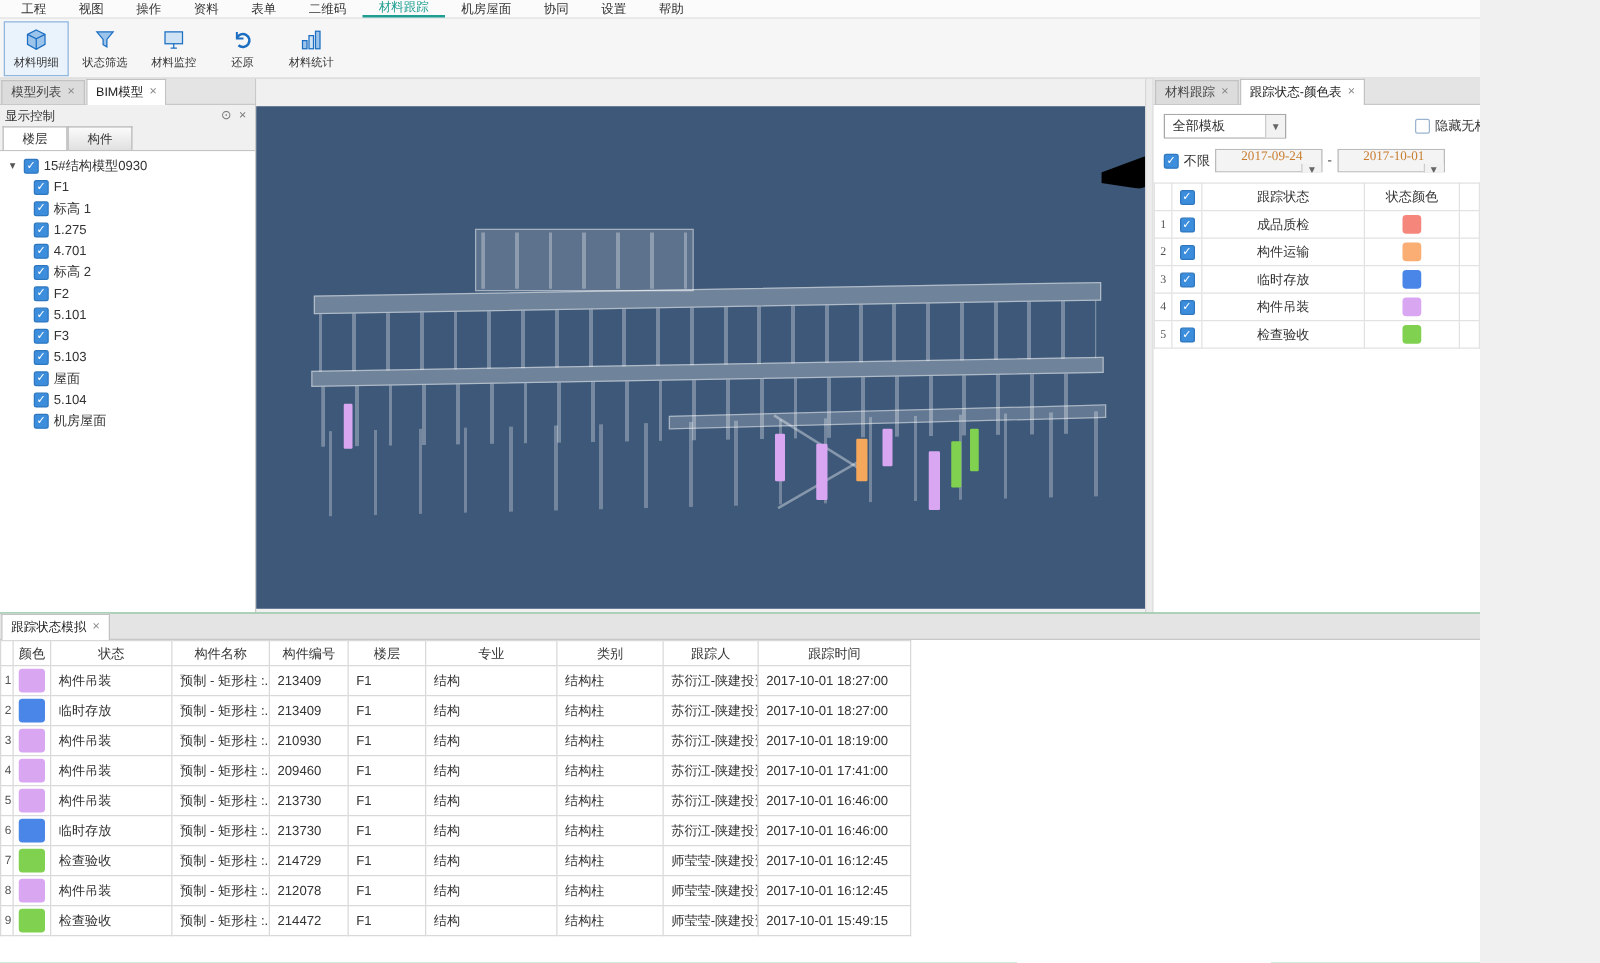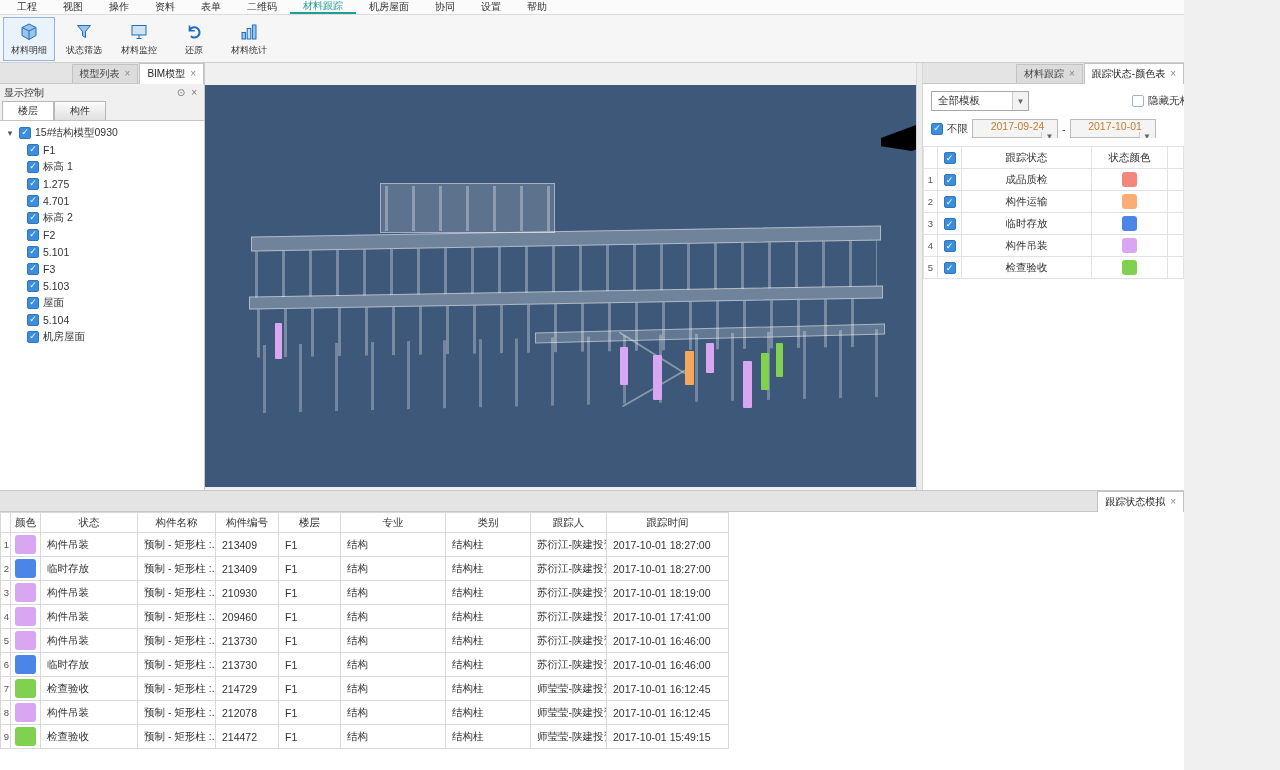--- a/index.html
+++ b/index.html
@@ -16,21 +16,21 @@
   .toolbar{height:48px;background:#f6f6f6;border-bottom:1px solid #cfcfcf;display:flex;align-items:center;padding:0 3px;gap:3px;}
   .tb-btn{width:52px;height:44px;display:flex;flex-direction:column;align-items:center;justify-content:center;gap:1px;border:1px solid transparent;}
   .tb-btn.selected{border-color:#8fb6dd;background:#eaf2fb;}
   .tb-icon{height:22px;display:flex;align-items:center;justify-content:center;}
   .tb-label{font-size:9px;color:#333;white-space:nowrap;}
 
   
   .main{flex:1;display:flex;min-height:0;}
 
   
-  .tabbar{height:21px;display:flex;align-items:flex-end;background:#e4e4e4;border-bottom:1px solid #c8c8c8;padding-left:1px;gap:1px;justify-content:flex-end;}
+  .tabbar{height:21px;display:flex;align-items:flex-end;background:#e4e4e4;border-bottom:1px solid #c8c8c8;padding-left:1px;gap:1px;}
   .tab{height:19px;display:flex;align-items:center;gap:5px;padding:0 7px;font-size:10px;background:#dcdcdc;border:1px solid #c2c2c2;border-bottom:none;color:#444;white-space:nowrap;}
   .tab.active{background:#fff;color:#222;height:21px;margin-bottom:-1px;}
   .tab-close{color:#888;font-size:10px;line-height:1;}
 
   
   .left-panel{width:205px;display:flex;flex-direction:column;border-right:1px solid #c8c8c8;background:#f0f0f0;}
   .panel-header{height:17px;display:flex;align-items:center;padding:0 4px;font-size:10px;background:#f0f0f0;}
   .panel-header .spacer{flex:1;}
   .ph-icon{color:#777;font-size:10px;padding:0 3px;}
   .subtabs{height:20px;display:flex;padding-left:2px;background:#f0f0f0;border-bottom:1px solid #c4c4c4;}
@@ -51,21 +51,21 @@
   .colgrid{position:absolute;background:repeating-linear-gradient(90deg, rgba(255,255,255,0.30) 0 3px, transparent 3px 27px);}
   .colgrid.sparse{background:repeating-linear-gradient(90deg, rgba(255,255,255,0.28) 0 3px, transparent 3px 36px);}
   .brace{position:absolute;height:2px;background:rgba(255,255,255,0.38);}
   .hbar{position:absolute;border-radius:1px;}
   .viewcube{position:absolute;background:#000;}
 
   .splitter{width:7px;background:#ececec;border-left:1px solid #d6d6d6;border-right:1px solid #d6d6d6;}
 
   
   .right-panel{width:261px;display:flex;flex-direction:column;background:#fff;}
-  .right-content{flex:1;background:#fff;padding-top:7px;}
+  .right-content{flex:1;background:#fff;padding-top:7px;font-family:Liberation Serif, serif;}
   .filter-row{display:flex;align-items:center;gap:4px;padding-left:8px;margin-bottom:8px;font-size:10.5px;white-space:nowrap;overflow:hidden;}
   .dropdown{width:98px;height:20px;border:1px solid #a8a8a8;background:#fff;display:flex;align-items:center;padding-left:6px;font-size:10.5px;}
   .caret{margin-left:auto;width:16px;height:100%;display:flex;align-items:center;justify-content:center;border-left:1px solid #ccc;background:#f2f2f2;color:#666;font-size:8px;}
   .hide-group{margin-left:auto;display:flex;align-items:center;gap:4px;overflow:hidden;flex:0 0 auto;width:52px;}
   .datefield{width:86px;height:19px;border:1px solid #bbb;background:#f4f4f4;display:flex;align-items:center;padding-left:5px;color:#c87d2e;font-size:10.5px;flex-direction:column;}
   .status-table{border-collapse:collapse;width:100%;table-layout:fixed;font-size:10.5px;}
   .status-table th,.status-table td{border:1px solid #e2e2e2;height:22px;font-weight:normal;text-align:center;padding:0;}
   .status-table .s-num{color:#555;font-size:9.5px;}
   .swatch{width:15px;height:15px;border-radius:3px;margin:0 auto;}
 

